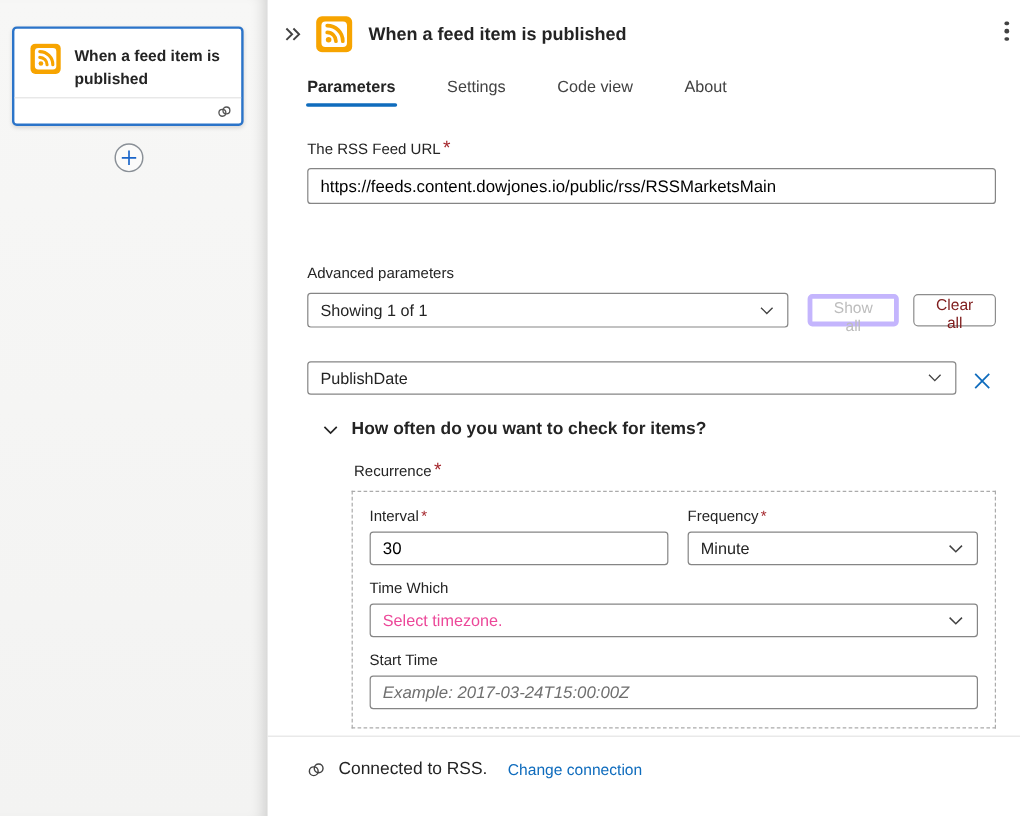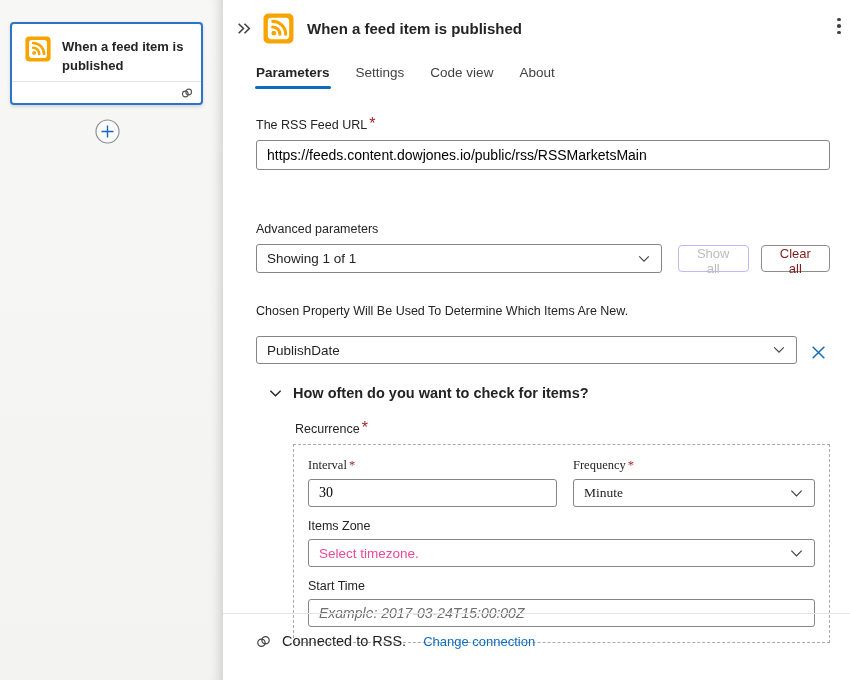--- a/index.html
+++ b/index.html
@@ -24,21 +24,21 @@
   
   .panel { position:absolute; left:223px; top:0; width:627px; height:680px; background:#fff; }
   .panel-header { display:flex; align-items:center; padding:13px 0 0 13px; }
   .collapse-btn { width:18px; height:18px; cursor:pointer; display:flex; align-items:center; }
   .hdr-rss { width:31px; height:31px; margin-left:9px; }
   .hdr-title { font-size:15px; font-weight:bold; margin-left:13px; }
   .kebab { position:absolute; right:3px; top:15px; width:16px; height:22px; cursor:pointer;
     display:flex; flex-direction:column; align-items:center; justify-content:center; gap:3px; }
   .kebab i { width:3.5px; height:3.5px; background:#424242; border-radius:50%; }
 
-  .tabs { display:flex; gap:26px; margin:21px 0 0 33px; }
+  .tabs { display:flex; gap:43px; margin:21px 0 0 33px; }
   .tab { font-size:13.5px; color:#424242; padding-bottom:9px; position:relative; cursor:pointer; }
   .tab.active { font-weight:bold; color:#242424; }
   .tab.active::after { content:""; position:absolute; left:-1px; right:-1px; bottom:0;
     height:3px; background:#0f6cbd; border-radius:2px; }
 
   .content { padding:0 20px 0 33px; }
   .lbl { font-size:12.5px; color:#242424; }
   .req { color:#a4262c; margin-left:2px; }
 
   .txt-input { width:100%; height:30px; border:1px solid #858585; border-radius:3px;
@@ -49,35 +49,35 @@
   .dd-placeholder { color:#ec4899; }
 
   .sec-url { margin-top:26px; }
   .sec-url .txt-input { margin-top:7px; }
 
   .sec-adv { margin-top:49px; }
   .adv-row { display:flex; margin-top:7px; align-items:center; }
   .adv-row .dropdown { width:425px; height:29px; }
   .btn { height:27px; border-radius:4px; background:#fff; font-size:13px; font-family:inherit;
     padding:0 11px; cursor:pointer; }
-  .btn-showall { margin-left:16px; border:1px solid #c4b5fd; color:#bdbdbd; cursor:default; }
+  .btn-showall { margin-left:16px; border:4px solid #c4b5fd; color:#bdbdbd; cursor:default; }
   .btn-clearall { margin-left:12px; border:1px solid #8d8d8d; color:#7f1d1d; }
 
   .sec-chosen { margin-top:28px; }
   .chosen-row { display:flex; align-items:flex-end; margin-top:17px; }
   .chosen-row .dropdown { flex:1; }
   .dismiss { width:24px; height:24px; margin-left:9px; flex:none; cursor:pointer;
     display:flex; align-items:center; justify-content:center; }
 
   .sec-hdr { display:flex; align-items:center; gap:10px; margin:21px 0 0 12px; cursor:pointer; }
   .sec-hdr-title { font-size:14.5px; font-weight:bold; }
 
   .recurrence-lbl { margin:18px 0 0 39px; }
   .dashed-box { margin:7px 0 0 37px; border:1px dashed #ababab; padding:13px 14px 15px; }
-  .rrow { display:flex; gap:16px;font-family:Liberation Serif, serif; }
+  .rrow { display:flex; gap:16px; }
   .rcol1 { flex:250; }
   .rcol2 { flex:243; }
   .rfield { margin-bottom:12px; }
   .rfield:last-child { margin-bottom:0; }
   .rfield .lbl { display:block; margin-bottom:6px; }
   .rfield .txt-input, .rfield .dropdown { height:28px; }
   .start-input::placeholder, .italic-ph::placeholder { color:#6f6f6f; font-style:italic; }
 
   .panel-footer { position:absolute; left:0; right:0; bottom:12px; height:55px;
     border-top:1px solid #e4e4e4; display:flex; align-items:center; padding-left:32px; }
@@ -163,21 +163,20 @@
           <svg width="14" height="14" viewBox="0 0 16 16">
             <path d="M2.5 5 L8 10.5 L13.5 5" stroke="#424242" stroke-width="1.3" fill="none"></path>
           </svg>
         </div>
         <button class="btn btn-showall">Show all</button>
         <button class="btn btn-clearall">Clear all</button>
       </div>
     </div>
 
     <div class="sec-chosen">
-      <span class="lbl">Chosen Property Will Be Used To Determine Which Items Are New.</span>
       <div class="chosen-row">
         <div class="dropdown">
           <span class="dd-text">PublishDate</span>
           <svg width="14" height="14" viewBox="0 0 16 16">
             <path d="M2.5 5 L8 10.5 L13.5 5" stroke="#424242" stroke-width="1.3" fill="none"></path>
           </svg>
         </div>
         <div class="dismiss">
           <svg width="17" height="17" viewBox="0 0 16 16">
             <path d="M2.5 2.5 L13.5 13.5 M13.5 2.5 L2.5 13.5" stroke="#0f6cbd" stroke-width="1.4" fill="none"></path>
@@ -208,21 +207,21 @@
           <div class="dropdown">
             <span class="dd-text">Minute</span>
             <svg width="15" height="15" viewBox="0 0 16 16">
               <path d="M2.5 5 L8 10.5 L13.5 5" stroke="#424242" stroke-width="1.3" fill="none"></path>
             </svg>
           </div>
         </div>
       </div>
 
       <div class="rfield">
-        <span class="lbl">Items Zone</span>
+        <span class="lbl">Time Which</span>
         <div class="dropdown">
           <span class="dd-text dd-placeholder">Select timezone.</span>
           <svg width="15" height="15" viewBox="0 0 16 16">
             <path d="M2.5 5 L8 10.5 L13.5 5" stroke="#424242" stroke-width="1.3" fill="none"></path>
           </svg>
         </div>
       </div>
 
       <div class="rfield">
         <span class="lbl">Start Time</span>

